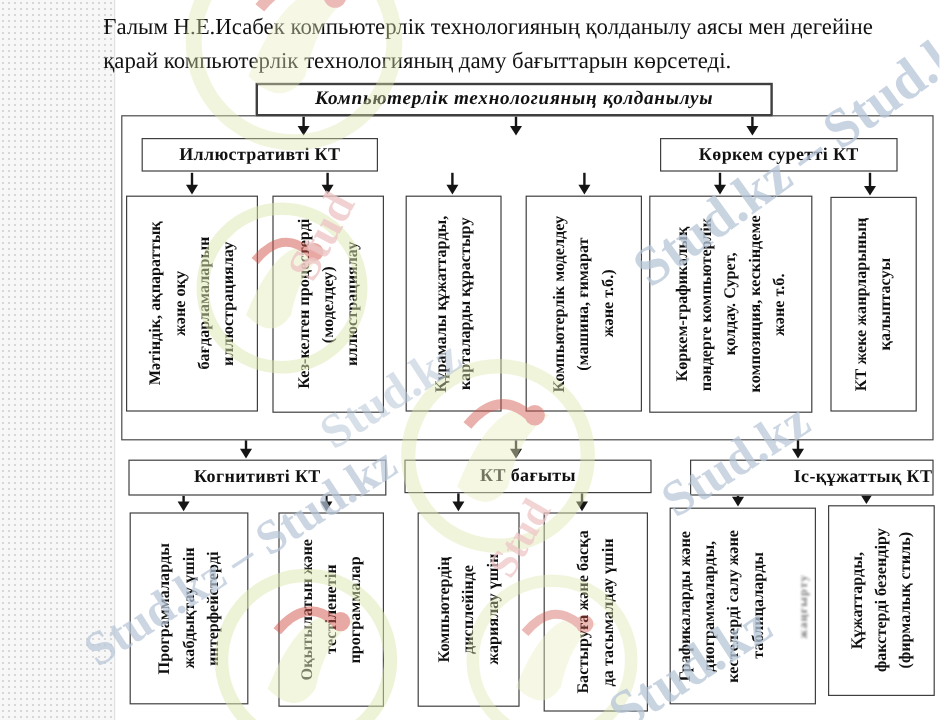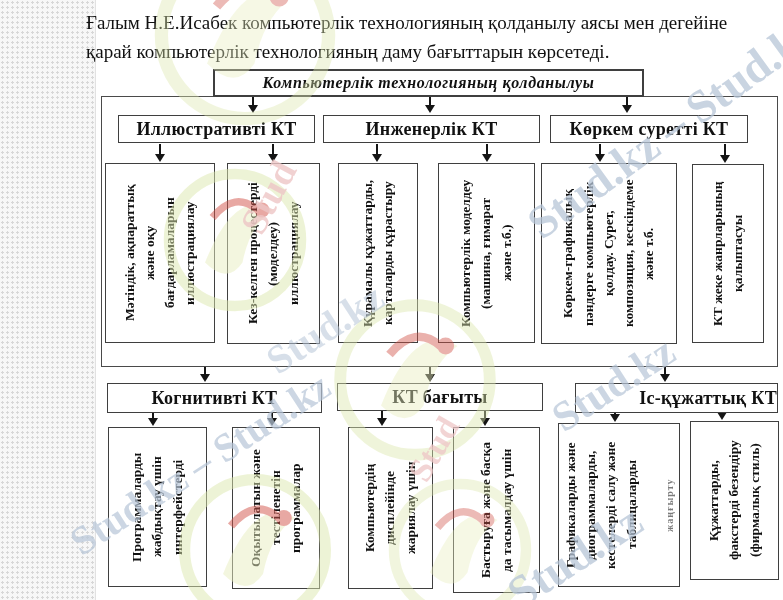--- a/index.html
+++ b/index.html
@@ -8,21 +8,21 @@
   
   .sidebar{position:absolute;left:0;top:0;width:95px;height:600px;background-color:#f7f7f7;
            background-image:radial-gradient(circle,#d7d7d7 1.1px,rgba(0,0,0,0) 1.1px);
            background-size:5px 5px;border-right:1px solid #e2e2e2;}
   .intro{position:absolute;left:86px;top:9px;width:660px;font-size:19px;line-height:1.5;
          white-space:pre-line;z-index:2;}
   .box{position:absolute;background:#fff;border:1.5px solid #3f3f3f;box-sizing:border-box;
        display:flex;align-items:center;justify-content:center;text-align:center;
        font-weight:bold;z-index:3;}
   .rootbox{border-width:2px;font-size:16px;letter-spacing:.6px;font-style:italic;}
-  .hbox{font-size:18px;letter-spacing:.3px;}
+  .hbox{font-size:15px;letter-spacing:.3px;}
   .container{position:absolute;left:101px;top:96px;width:677px;height:271px;
              border:1.6px solid #4a4a4a;box-sizing:border-box;background:transparent;z-index:1;}
   .vbox{writing-mode:vertical-rl;transform:rotate(180deg);white-space:pre-line;
         font-size:13.5px;line-height:1.5;}
   .vtext span{display:block;text-align:center;}
   .faint{font-size:10px;letter-spacing:1px;filter:blur(.7px);opacity:.55;}
   .arrow{position:absolute;width:11px;z-index:2;}
   .arrow::before{content:"";position:absolute;top:0;bottom:5px;left:50%;margin-left:-1px;
                  width:2px;background:#151515;}
   .arrow::after{content:"";position:absolute;bottom:0;left:50%;margin-left:-5.5px;width:0;height:0;
@@ -47,23 +47,20 @@
 
   <div class="box rootbox" style="left:213px;top:69px;width:431px;height:28px;">
     <span>Компьютерлік технологияның қолданылуы</span>
   </div>
 
   <div class="container"></div>
 
   <div class="box hbox" style="left:118px;top:115px;width:197px;height:28px;">
     <span>Иллюстративті КТ</span>
   </div>
-  <div class="box hbox" style="left:323px;top:115px;width:217px;height:28px;">
-    <span>Инженерлік КТ</span>
-  </div>
   <div class="box hbox" style="left:550px;top:115px;width:198px;height:28px;">
     <span>Көркем суретті КТ</span>
   </div>
 
   <div class="box vbox" style="left:105px;top:163px;width:110px;height:180px;">
     <div class="vtext"><span>Мәтіндік, ақпараттық
 және оқу
 бағдарламаларын
 иллюстрациялау</span></div>
   </div>

